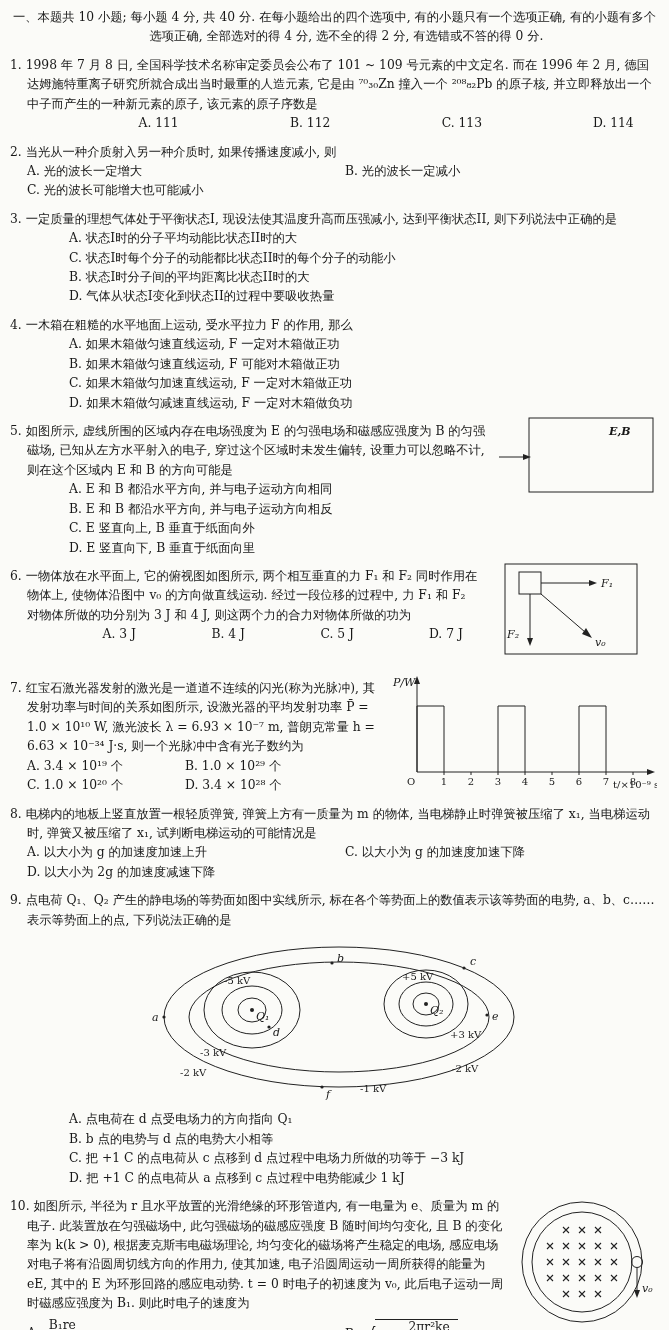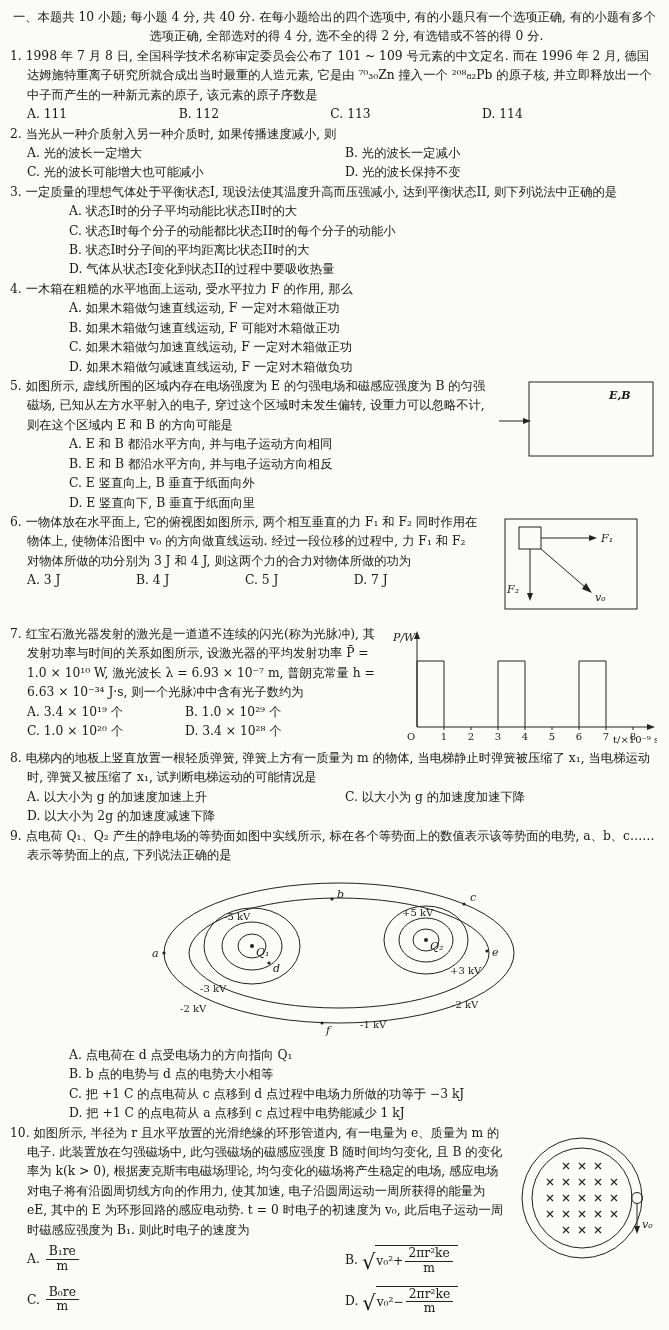--- a/index.html
+++ b/index.html
@@ -5,24 +5,24 @@
   html,body{margin:0;padding:0;background:#e9e9e6;}
   .sheet{
     width:669px;min-height:1330px;box-sizing:border-box;margin:0 auto;
     background:#fbfbf8;color:#181818;
     font-family:"DejaVu Serif","Liberation Serif",serif;
     font-size:12.3px;line-height:1.58;
     padding:8px 10px 10px 10px;position:relative;
   }
   .hdr{padding-left:24px;text-indent:-24px;text-align:center;}
   .q{position:relative;display:flow-root;}
-  .qline{padding-left:17px;text-indent:-17px;}
+  .qline{padding-left:17px;text-indent:-17px;margin-top:9px;}
   .opts{padding-left:17px;}
   .opts-col .opt{display:block;margin-left:42px;}
-  .opts-row{display:flex;}
+  .opts-row{display:flex;text-align:right;}
   .opts-row .opt{flex:0 0 24%;}
   .opts-grid{display:grid;grid-template-columns:318px auto;}
   .opts-grid-n{display:grid;grid-template-columns:158px auto;}
   .fig{float:right;margin:2px 2px 2px 8px;}
   .fig svg{display:block;}
   .fig-center{margin:2px auto;width:402px;}
   .figtxt{font-family:"DejaVu Serif",serif;font-size:11px;font-style:italic;fill:#181818;}
   .figsm{font-family:"DejaVu Serif",serif;font-size:10px;fill:#181818;}
   .mid{text-anchor:middle;}
   .stroke{stroke:#222;fill:none;stroke-width:1;}
@@ -51,21 +51,20 @@
       <span class="opt">D. 114</span>
     </div>
   </div>
 
   <div class="q">
     <div class="qline"><span>2.</span> <span>当光从一种介质射入另一种介质时, 如果传播速度减小, 则</span></div>
     <div class="opts opts-grid">
       <span class="opt">A. 光的波长一定增大</span>
       <span class="opt">B. 光的波长一定减小</span>
       <span class="opt">C. 光的波长可能增大也可能减小</span>
-      <span class="opt">D. 光的波长保持不变</span>
     </div>
   </div>
 
   <div class="q">
     <div class="qline"><span>3.</span> <span>一定质量的理想气体处于平衡状态I, 现设法使其温度升高而压强减小, 达到平衡状态II, 则下列说法中正确的是</span></div>
     <div class="opts opts-col">
       <span class="opt">A. 状态I时的分子平均动能比状态II时的大</span>
       <span class="opt">C. 状态I时每个分子的动能都比状态II时的每个分子的动能小</span>
       <span class="opt">B. 状态I时分子间的平均距离比状态II时的大</span>
       <span class="opt">D. 气体从状态I变化到状态II的过程中要吸收热量</span>

